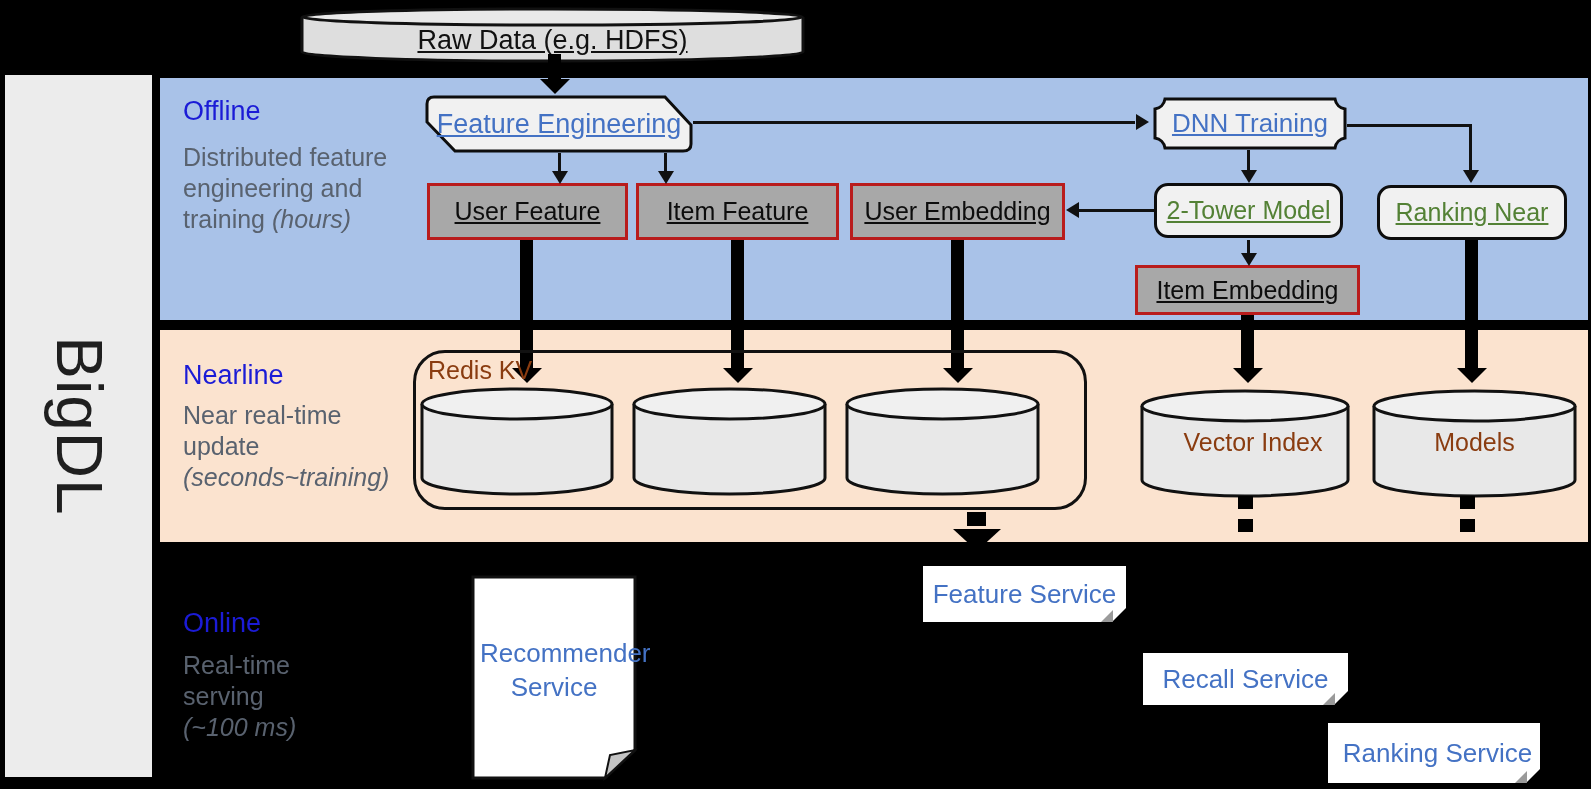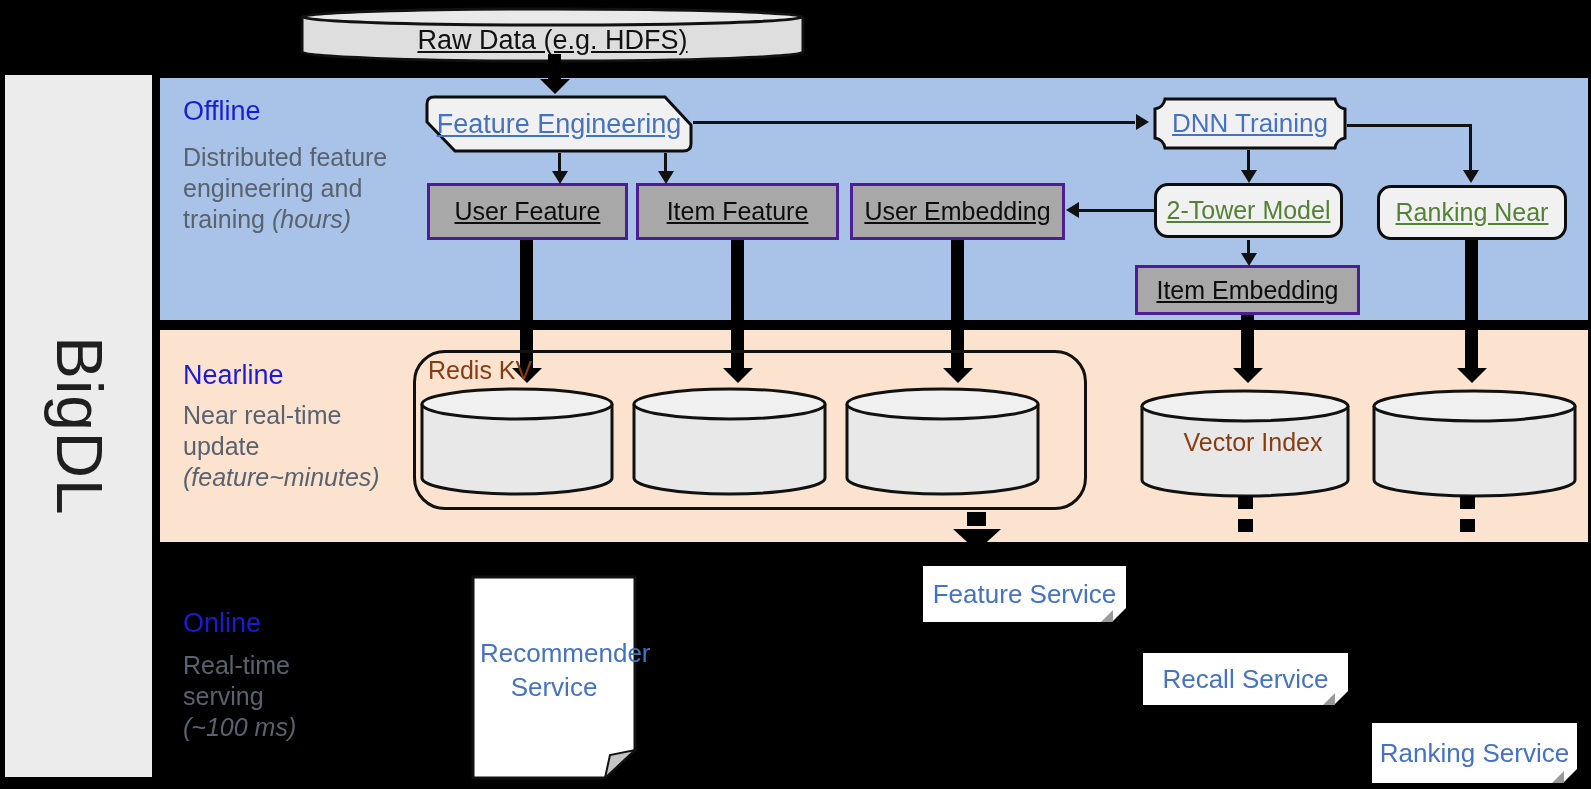--- a/index.html
+++ b/index.html
@@ -13,21 +13,21 @@
                display:flex;align-items:center;justify-content:center;}
   .brand-strip span{transform:rotate(90deg);font-size:64px;color:#1f1f1f;letter-spacing:1px;white-space:nowrap;}
   
   .band-title{font-size:27px;font-weight:500;color:#1B1BD6;}
   .band-desc{font-size:25px;line-height:31px;color:#59626F;}
   .note{font-style:italic;}
   .note-block{display:block;white-space:nowrap;}
   
   .node{position:absolute;display:flex;align-items:center;justify-content:center;
         box-sizing:border-box;text-align:left;text-decoration:underline;}
-  .gray-box{background:#A8A8A8;border:3px solid #4c1d95;color:#0d0d0d;font-size:25px;}
+  .gray-box{background:#A8A8A8;border:3px solid #b91c1c;color:#0d0d0d;font-size:25px;}
   .soft-box{background:#F1F1F1;border:3px solid #0d0d0d;border-radius:14px;}
   .txt-blue{color:#4472C4;}
   .txt-green{color:#538135;}
   .txt-brown{color:#8A3C10;}
   
   .hline,.vline{position:absolute;background:#111;}
   .arr-d{position:absolute;width:0;height:0;border-left:8px solid transparent;
          border-right:8px solid transparent;border-top:13px solid #111;}
   .arr-r{position:absolute;width:0;height:0;border-top:8px solid transparent;
          border-bottom:8px solid transparent;border-left:13px solid #111;}
@@ -72,21 +72,21 @@
 
   <div class="abs band-title" style="left:183px;top:96px;">Offline</div>
   <div class="abs band-desc" style="left:183px;top:142px;width:212px;">
     <span>Distributed feature engineering and training</span>
     <span class="note">(hours)</span>
   </div>
 
   <div class="abs band-title" style="left:183px;top:360px;">Nearline</div>
   <div class="abs band-desc" style="left:183px;top:400px;width:212px;">
     <span>Near real-time update</span>
-    <span class="note note-block">(feature~minutes)</span>
+    <span class="note note-block">(seconds~training)</span>
   </div>
 
   <div class="abs band-title" style="left:183px;top:608px;">Online</div>
   <div class="abs band-desc" style="left:183px;top:650px;width:150px;">
     <span>Real-time serving</span>
     <span class="note note-block">(~100 ms)</span>
   </div>
 
   <div class="abs" style="left:425px;top:95px;width:268px;height:58px;">
     <svg width="268" height="58">
@@ -167,20 +167,21 @@
         <ellipse cx="105" cy="18" rx="103" ry="15" fill="#F0F0F0" stroke="#111" stroke-width="3"></ellipse>
       </svg>
     <div class="cyl-label txt-brown" style="top:40px;padding-left:8px;">Vector Index</div>
   </div>
 
   <div class="abs" style="left:1372px;top:388px;">
     <svg width="205" height="112">
         <path d="M2,18 L2,92 A100.5,16 0 0 0 203,92 L203,18" fill="#E8E8E8" stroke="#111" stroke-width="3"></path>
         <ellipse cx="102.5" cy="18" rx="100.5" ry="15" fill="#F0F0F0" stroke="#111" stroke-width="3"></ellipse>
       </svg>
+    <div class="cyl-label txt-brown" style="top:40px;">Models</div>
   </div>
 
   <div class="dash" style="left:967px;top:512px;width:19px;height:14px;"></div>
   <div class="dash-head" style="left:953px;top:529px;width:48px;height:15px;"></div>
   <div class="dash" style="left:1238px;top:496px;width:15px;height:13px;"></div>
   <div class="dash" style="left:1238px;top:519px;width:15px;height:13px;"></div>
   <div class="dash" style="left:1460px;top:496px;width:15px;height:13px;"></div>
   <div class="dash" style="left:1460px;top:519px;width:15px;height:13px;"></div>
 
   <div class="abs" style="left:470px;top:574px;width:168px;height:207px;">
@@ -192,18 +193,18 @@
   </div>
 
   <div class="svc" style="left:877px;top:566px;width:203px;height:56px;margin-left:46px;">
     <span>Feature Service</span>
     <i class="fold"></i>
   </div>
   <div class="svc" style="left:1143px;top:653px;width:205px;height:52px;">
     <span>Recall Service</span>
     <i class="fold"></i>
   </div>
-  <div class="svc" style="left:1372px;top:723px;width:205px;height:60px;">
+  <div class="svc" style="left:1328px;top:723px;width:205px;height:60px;padding-left:7px;">
     <span>Ranking Service</span>
     <i class="fold"></i>
   </div>
 
 </div>
 
 </body></html>

